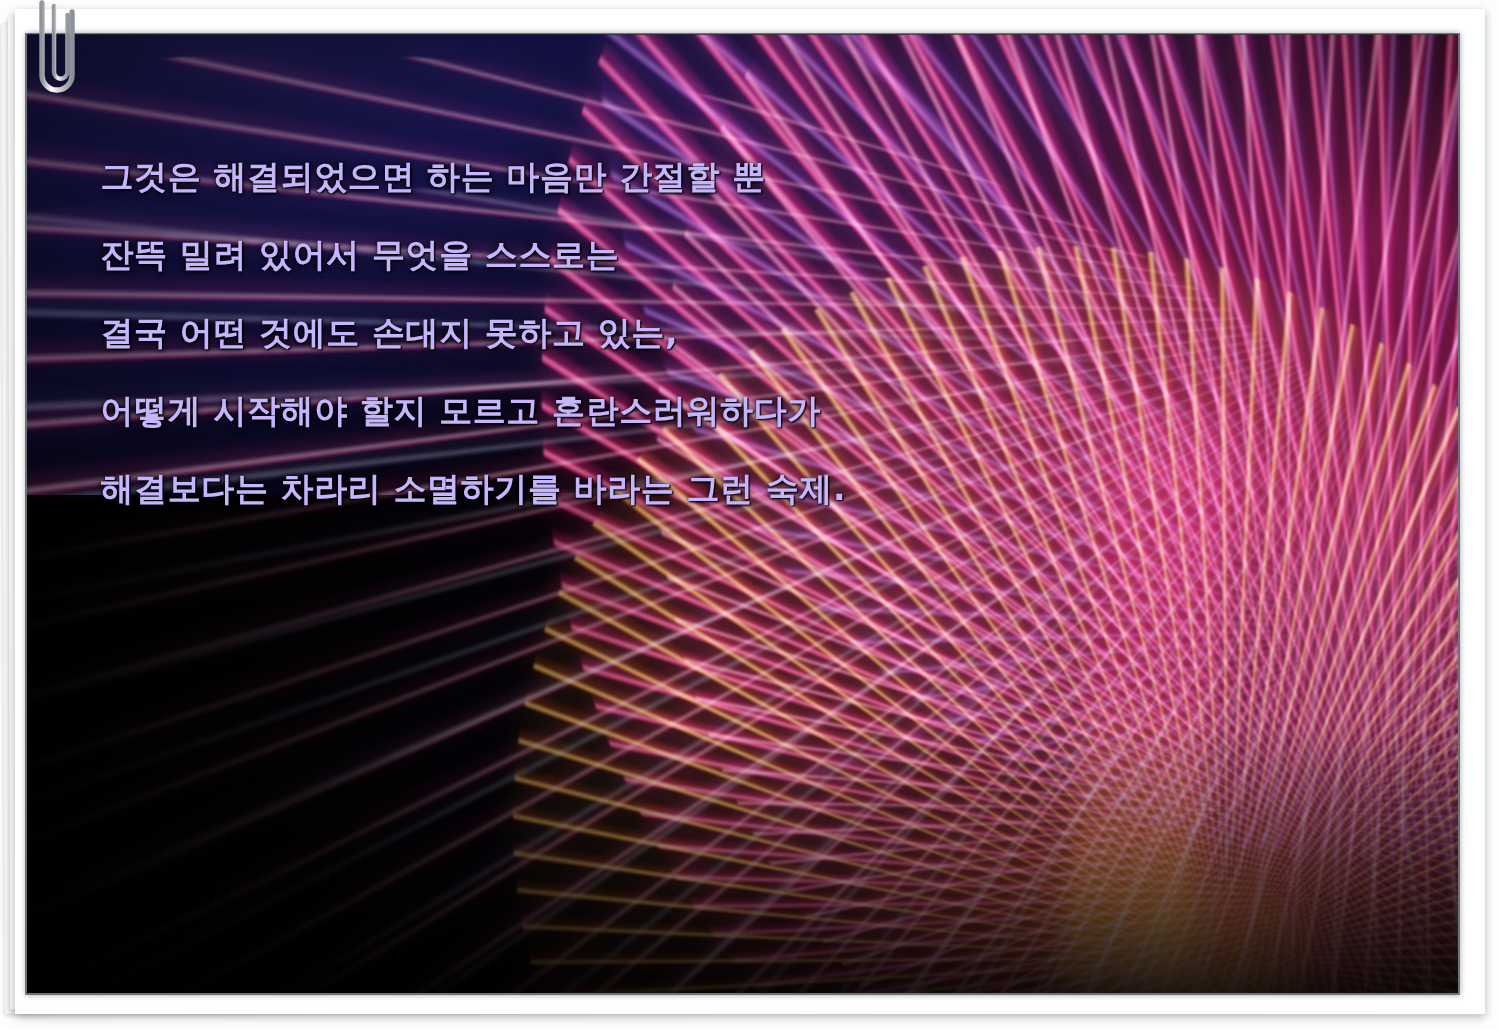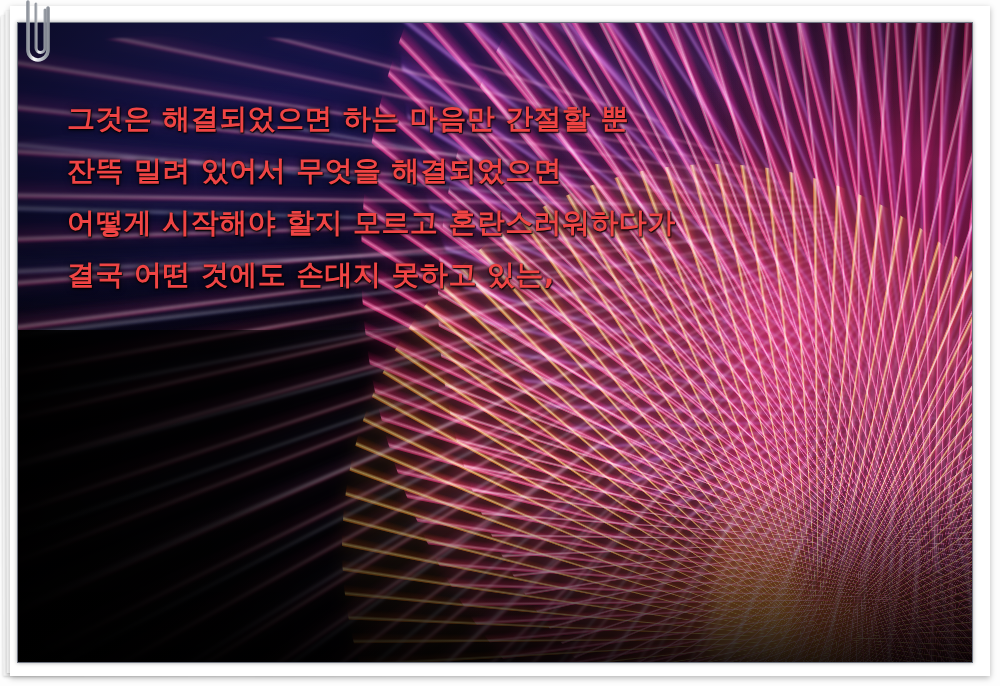--- a/index.html
+++ b/index.html
@@ -147,22 +147,22 @@
     background:linear-gradient(to right, rgba(0,0,0,.96) 0%, rgba(0,0,0,.7) 48%, rgba(0,0,0,0) 100%);
     pointer-events:none;
   }
 
   
   .poem{
     position:absolute;left:49px;top:70px;width:880px;
     z-index:6;
   }
   .poem-line{
-    color:#ef4444;
-    font-size:28px;
+    color:#c4b5fd;
+    font-size:22px;
     font-weight:bold;
     letter-spacing:.4px;
     line-height:52px;
     height:52px;
     white-space:nowrap;
     text-shadow:0 1px 2px rgba(0,0,0,.95), 0 0 6px rgba(0,0,0,.8), 1px 1px 0 rgba(0,0,0,.6);
     font-family:"DejaVu Sans","Liberation Sans",sans-serif;
   }
 
   
@@ -193,23 +193,24 @@
 
       <div class="arc-violet"></div>
       <div class="arc-violet2"></div>
 
       <div class="left-dark"></div>
       <div class="vignette"></div>
     </div>
 
     <div class="poem">
       <div class="poem-line">그것은 해결되었으면 하는 마음만 간절할 뿐</div>
-      <div class="poem-line">잔뜩 밀려 있어서 무엇을 해결되었으면</div>
+      <div class="poem-line">잔뜩 밀려 있어서 무엇을 스스로는</div>
+      <div class="poem-line">결국 어떤 것에도 손대지 못하고 있는,</div>
       <div class="poem-line">어떻게 시작해야 할지 모르고 혼란스러워하다가</div>
-      <div class="poem-line">결국 어떤 것에도 손대지 못하고 있는,</div>
+      <div class="poem-line">해결보다는 차라리 소멸하기를 바라는 그런 숙제.</div>
     </div>
   </div>
 
   <svg class="clip" viewBox="0 0 46 78">
     <defs>
       <linearGradient id="clipg" x1="0" y1="0" x2="1" y2="0">
         <stop offset="0%" stop-color="#8f949d"></stop>
         <stop offset="30%" stop-color="#ffffff"></stop>
         <stop offset="62%" stop-color="#c8ccd3"></stop>
         <stop offset="100%" stop-color="#8a8f98"></stop>

